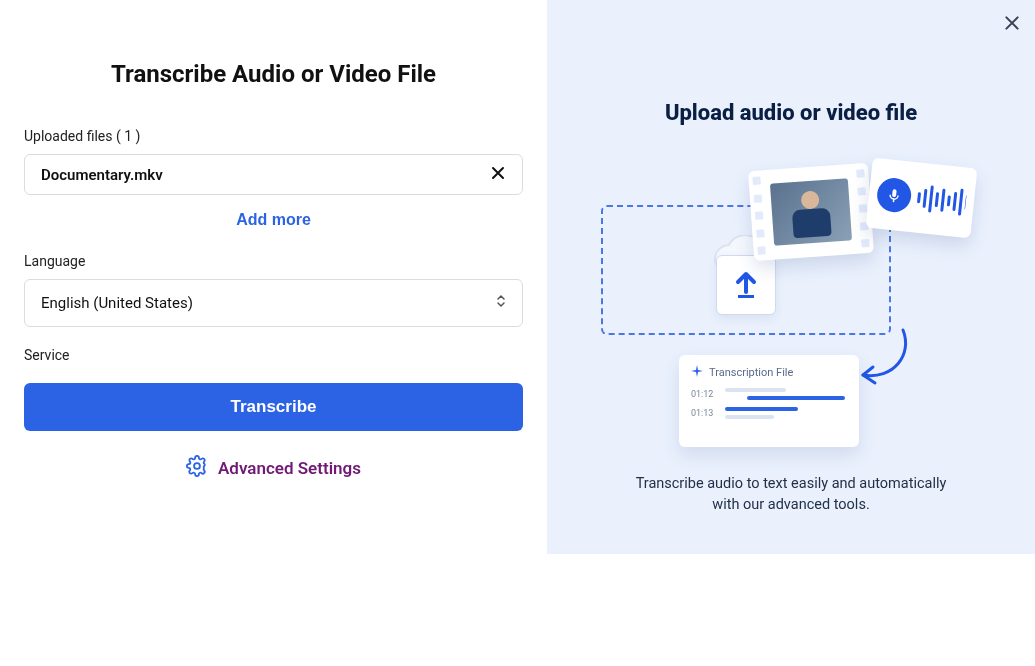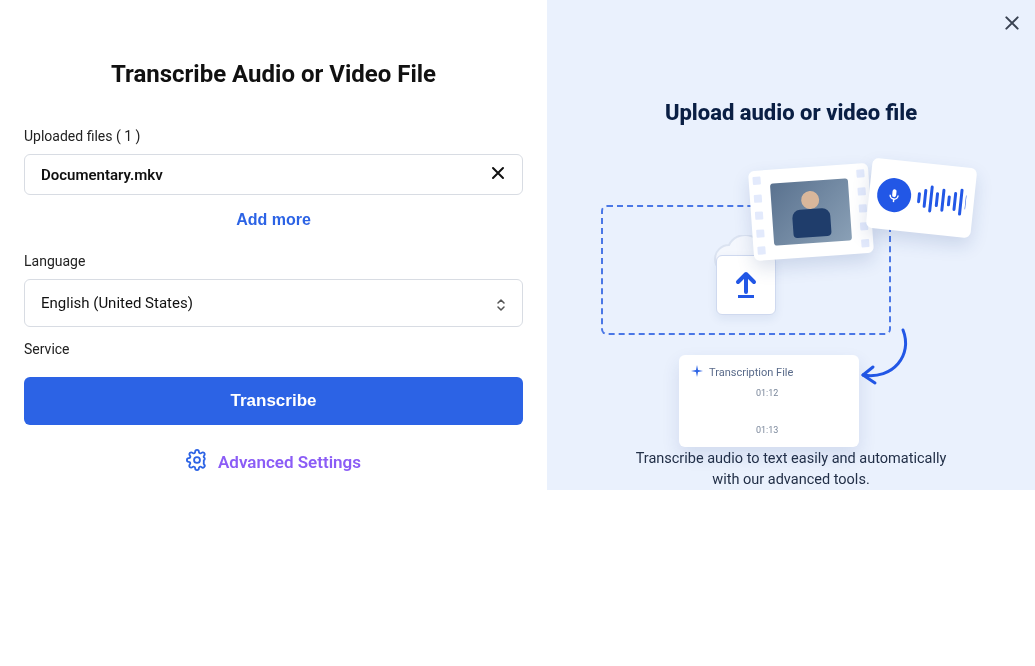--- a/index.html
+++ b/index.html
@@ -1,53 +1,53 @@
 <!DOCTYPE html>
 <html><head>
 <meta charset="utf-8">
 <style>
   * { box-sizing: border-box; margin: 0; padding: 0; }
   html, body { width: 1035px; height: 666px; font-family: -apple-system, BlinkMacSystemFont, "Segoe UI", Roboto, Arial, sans-serif; color: #111; }
   body { display: flex; }
   .left-panel { width: 547px; height: 666px; background: #fff; padding: 60px 24px 24px 24px; position: relative; }
-  .right-panel { flex: 1; height: 490px; background: #eaf1fd; position: relative; display: flex; flex-direction: column; align-items: center; }
+  .right-panel { flex: 1; height: 554px; background: #eaf1fd; position: relative; display: flex; flex-direction: column; align-items: center; }
   h1.title { font-size: 24px; font-weight: 700; text-align: center; margin-bottom: 40px; }
   .section-label { font-size: 14px; color: #222; margin-bottom: 10px; }
   .file-row { border: 1px solid #d8dce3; border-radius: 6px; padding: 10px 16px; display: flex; align-items: center; justify-content: space-between; margin-bottom: 16px; }
   .file-name { font-size: 15px; font-weight: 600; color: #111; }
   .icon-btn { background: none; border: none; cursor: pointer; display: inline-flex; align-items: center; justify-content: center; }
   .add-more { display: block; text-align: center; font-size: 16px; font-weight: 600; color: #2c63e5; margin: 8px auto 24px auto; background: none; border: none; cursor: pointer; }
-  .select-row { border: 1px solid #d8dce3; border-radius: 6px; padding: 14px 16px; display: flex; align-items: flex-end; justify-content: space-between; margin-bottom: 14px; cursor: pointer; }
+  .select-row { border: 1px solid #d8dce3; border-radius: 6px; padding: 14px 16px; display: flex; align-items: flex-start; justify-content: space-between; margin-bottom: 20px; cursor: pointer; }
   .select-row.focused { border: 1.5px solid #2c63e5; }
   .select-value { font-size: 15px; color: #111; }
   .updown { display: inline-flex; flex-direction: column; gap: 0; color: #555; }
   .transcribe-btn { width: 100%; background: #2c63e5; color: #fff; border: none; border-radius: 6px; padding: 14px 0; font-size: 17px; font-weight: 700; cursor: pointer; margin-top: 10px; }
   .adv-row { display: flex; align-items: center; justify-content: center; gap: 10px; margin-top: 24px; }
-  .adv-link { font-size: 17px; font-weight: 600; color: #8b5cf6; text-align: center; }
+  .adv-link { font-size: 17px; font-weight: 600; color: #701a75; text-align: center; }
   
   .close-x { position: absolute; top: 14px; right: 14px; background: none; border: none; cursor: pointer; }
   h2.right-title { margin-top: 100px; font-size: 22px; font-weight: 800; color: #0a1f44; text-align: center; }
   .illus-wrap { position: relative; width: 380px; height: 300px; margin-top: 30px; }
   .dashed-box { position: absolute; left: 0; top: 50px; width: 290px; height: 130px; border: 2px dashed #4a77e6; border-radius: 6px; }
   .cloud { position: absolute; left: 110px; top: 80px; }
   .upload-card { position: absolute; left: 115px; top: 100px; width: 60px; height: 60px; background: #fff; border: 1px solid #cfd9ef; border-radius: 6px; display: flex; align-items: center; justify-content: center; box-shadow: 0 4px 10px rgba(30,60,130,0.08); }
   .video-card { position: absolute; left: 150px; top: 12px; width: 120px; height: 90px; background: #fff; border-radius: 6px; box-shadow: 0 8px 18px rgba(30,60,130,0.15); transform: rotate(-4deg); display: flex; align-items: center; justify-content: center; padding: 6px; }
   .video-card .strip { position: absolute; top: 6px; bottom: 6px; width: 8px; display: flex; flex-direction: column; justify-content: space-between; }
   .video-card .strip.left { left: 4px; }
   .video-card .strip.right { right: 4px; }
   .video-card .strip span { width: 8px; height: 8px; background: #e3eafc; border-radius: 1px; }
   .thumb { width: 78px; height: 62px; background: linear-gradient(135deg,#5a728f,#8aa0b6); border-radius: 3px; position: relative; overflow: hidden; }
   .thumb .head { position:absolute; left:30px; top:10px; width:18px; height:18px; border-radius:50%; background:#d9b79b; }
   .thumb .body { position:absolute; left:20px; top:28px; width:38px; height:28px; border-radius:8px 8px 4px 4px; background:#1f3d6b; }
   .audio-card { position: absolute; left: 268px; top: 8px; width: 105px; height: 70px; background: #fff; border-radius: 6px; box-shadow: 0 8px 18px rgba(30,60,130,0.15); transform: rotate(6deg); display: flex; align-items: center; padding: 0 8px; }
   .mic-circle { width: 34px; height: 34px; border-radius: 50%; background: #2257e6; display: flex; align-items: center; justify-content: center; flex: 0 0 auto; }
   .wave { flex: 1; height: 32px; margin-left: 4px; overflow:hidden; }
   .trans-card { position: absolute; left: 78px; top: 200px; width: 180px; height: 92px; background: #fff; border-radius: 6px; box-shadow: 0 8px 18px rgba(30,60,130,0.12); padding: 10px 12px; }
   .trans-title { font-size: 11px; color: #5a6b8a; display: flex; align-items: center; gap: 6px; margin-bottom: 8px; }
-  .trans-line { display: flex; align-items: center; gap: 8px; margin-bottom: 7px; flex-direction: column; }
+  .trans-line { display: flex; align-items: center; gap: 8px; margin-bottom: 7px; }
   .ts { font-size: 9px; color: #7a879b; width: 26px; flex: 0 0 auto; }
   .bars { flex: 1; display: flex; flex-direction: column; gap: 4px; }
   .bar { height: 4px; border-radius: 2px; background: #dbe3f1; }
   .bar.blue { background: #2c63e5; }
   .arrow-curve { position: absolute; left: 252px; top: 170px; }
   .right-desc { margin-top: 18px; padding: 0 30px; text-align: center; font-size: 14.5px; color: #233048; line-height: 1.45; max-width: 400px; }
 </style>
 </head>
 <body>
 

